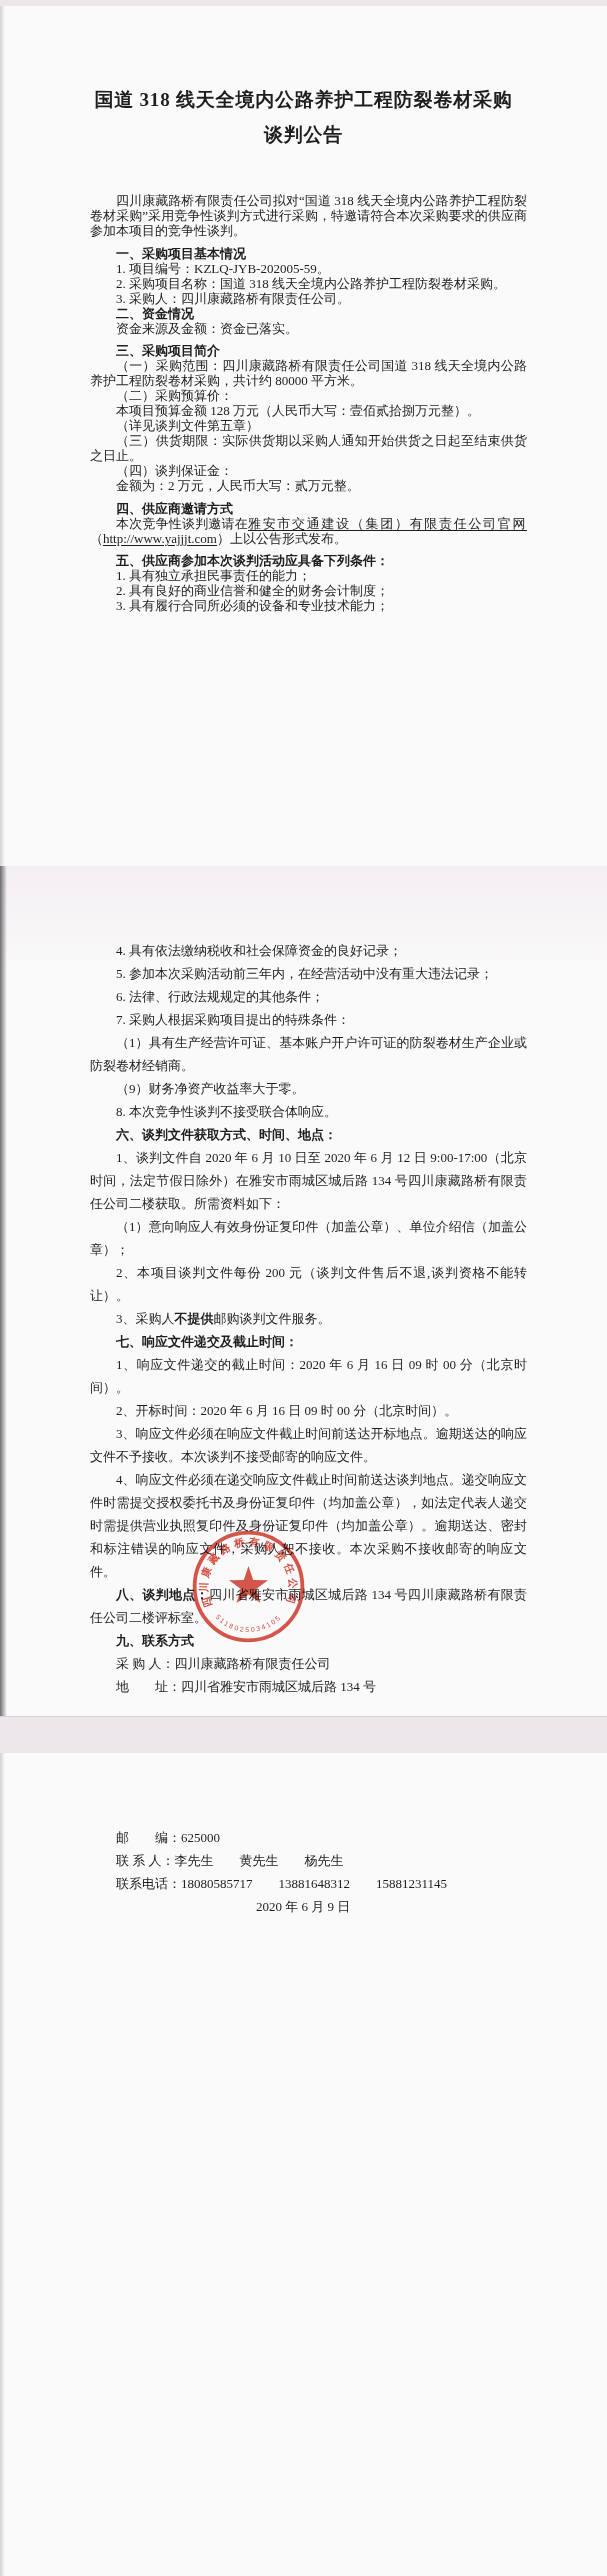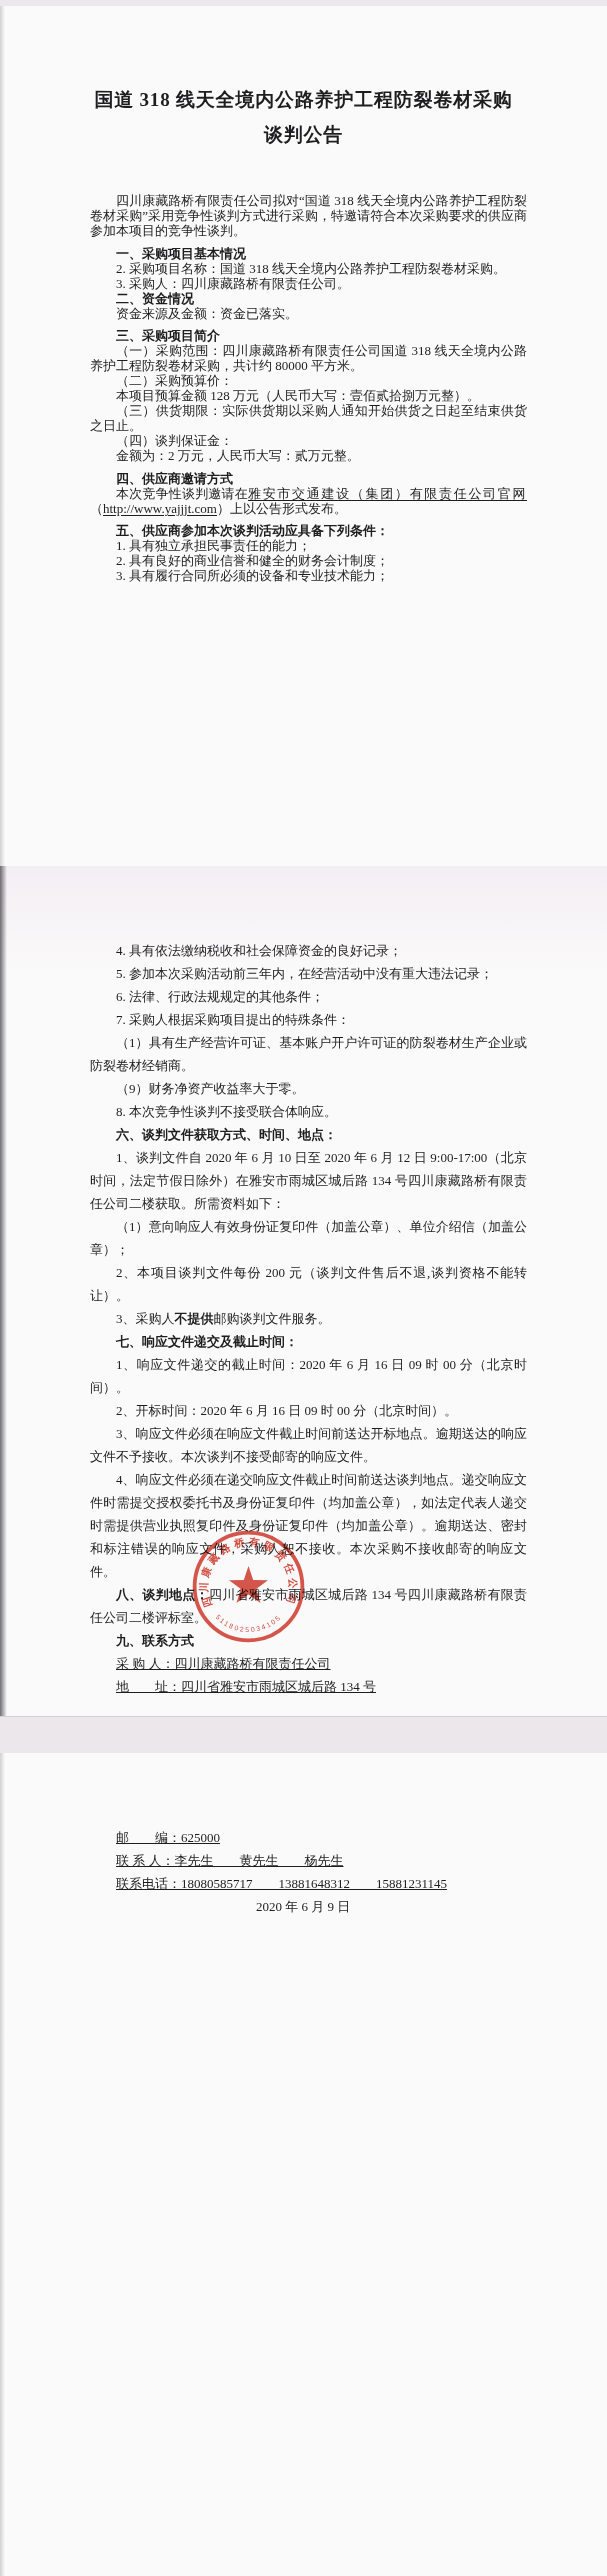--- a/index.html
+++ b/index.html
@@ -37,44 +37,46 @@
   .c2{margin-top:73px;}
   .c3{margin-top:73px;}
   p{margin:0;text-indent:2em;font-size:13px;}
   .c1 p{line-height:15px;}
   .c2 p,.c3 p{line-height:23px;}
   .h{font-weight:bold;font-family:"Liberation Sans","DejaVu Sans",sans-serif;}
   .mt{margin-top:7.6px;}
   .b{font-weight:bold;font-family:"Liberation Sans","DejaVu Sans",sans-serif;}
   .u{text-decoration:underline;text-underline-offset:2.3px;}
   .sp{letter-spacing:1.5px;}
-  .pre{white-space:pre-wrap;text-decoration:underline;}
+  .pre{white-space:pre-wrap;}
   .date-line{text-align:center;text-indent:0;padding-right:10.6px;}
   .stamp{
     position:absolute;left:184px;top:656px;width:129px;height:129px;
     mix-blend-mode:multiply;opacity:0.9;pointer-events:none;
   }
 </style>
 </head>
 <body>
 
 <div class="page" id="page1">
   <div class="title first">国道 318 线天全境内公路养护工程防裂卷材采购</div>
   <div class="title">谈判公告</div>
   <div class="content c1">
     <p>四川康藏路桥有限责任公司拟对“国道 318 线天全境内公路养护工程防裂卷材采购”采用竞争性谈判方式进行采购，特邀请符合本次采购要求的供应商参加本项目的竞争性谈判。</p>
     <p class="h mt">一、采购项目基本情况</p>
+    <p>1. 项目编号：KZLQ-JYB-202005-59。</p>
     <p>2. 采购项目名称：国道 318 线天全境内公路养护工程防裂卷材采购。</p>
     <p>3. 采购人：四川康藏路桥有限责任公司。</p>
     <p class="h">二、资金情况</p>
     <p>资金来源及金额：资金已落实。</p>
     <p class="h mt">三、采购项目简介</p>
     <p>（一）采购范围：四川康藏路桥有限责任公司国道 318 线天全境内公路养护工程防裂卷材采购，共计约 80000 平方米。</p>
     <p>（二）采购预算价：</p>
     <p>本项目预算金额 128 万元（人民币大写：壹佰贰拾捌万元整）。</p>
+    <p>（详见谈判文件第五章）</p>
     <p>（三）供货期限：实际供货期以采购人通知开始供货之日起至结束供货之日止。</p>
     <p>（四）谈判保证金：</p>
     <p>金额为：2 万元，人民币大写：贰万元整。</p>
     <p class="h mt">四、供应商邀请方式</p>
     <p><span>本次竞争性谈判邀请在</span><span class="u sp">雅安市交通建设（集团）有限责任公司官网</span><span>（</span><span class="u">http://www.yajjjt.com</span><span>）上以公告形式发布。</span></p>
     <p class="h mt">五、供应商参加本次谈判活动应具备下列条件：</p>
     <p>1. 具有独立承担民事责任的能力；</p>
     <p>2. 具有良好的商业信誉和健全的财务会计制度；</p>
     <p>3. 具有履行合同所必须的设备和专业技术能力；</p>
   </div>

